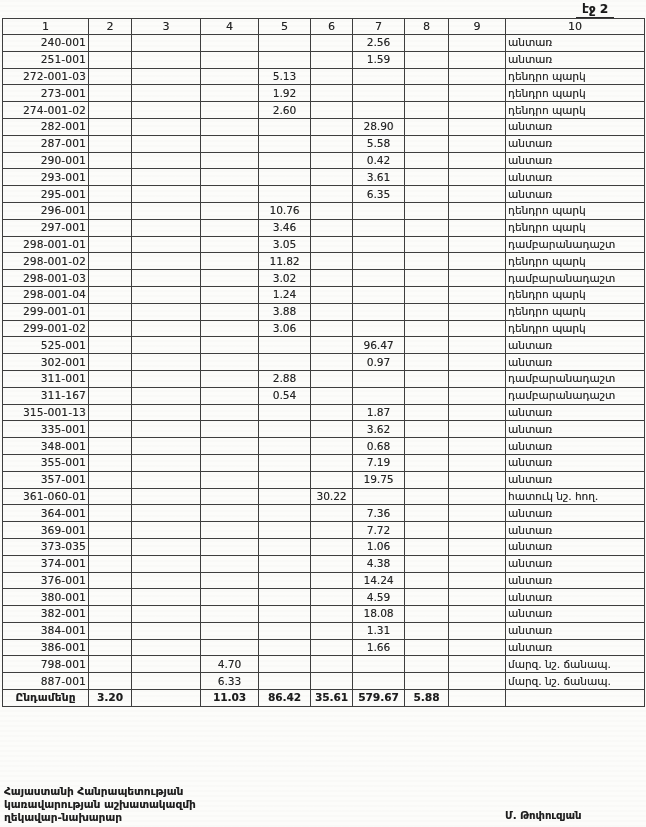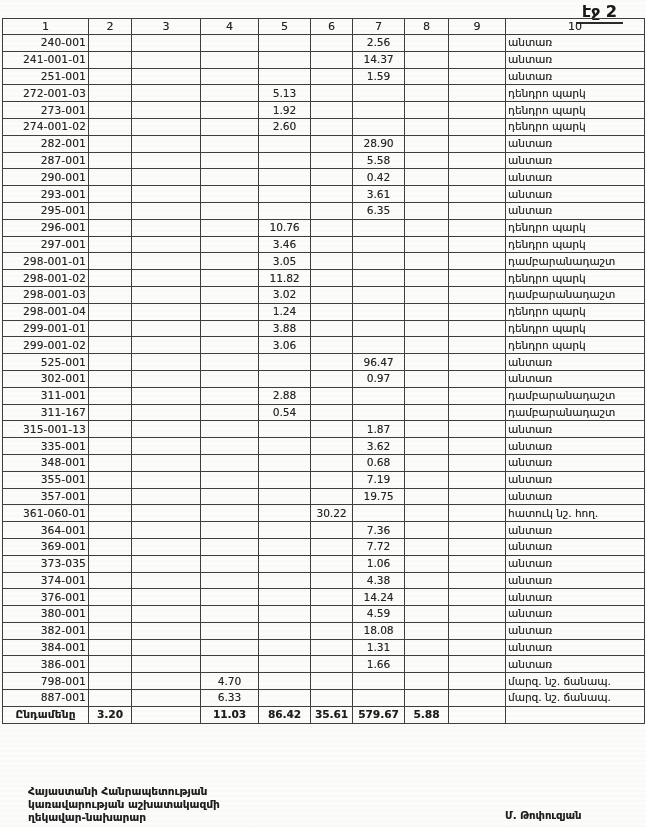--- a/index.html
+++ b/index.html
@@ -5,21 +5,21 @@
   html,body{margin:0;padding:0;background:#ffffff;}
   .page{
     position:relative;width:646px;height:827px;
     background:#fcfcfa;
     background-image:repeating-linear-gradient(0deg, rgba(0,0,0,0.012) 0 2px, transparent 2px 5px);
     font-family:"DejaVu Sans",sans-serif;
     color:#222;overflow:hidden;
   }
   .page-label{
     position:absolute;top:2px;left:576px;
-    font-size:16px;font-weight:bold;color:#1a1a1a;
+    font-size:12px;font-weight:bold;color:#1a1a1a;
     border-bottom:2px solid #2b2b2b;padding:0 6px 1px 6px;
     text-shadow:0.3px 0.3px 0.4px rgba(40,40,40,0.45);
   }
   table.parcels{
     position:absolute;top:18px;left:2px;width:642px;
     border-collapse:collapse;table-layout:fixed;
   }
   table.parcels th, table.parcels td{
     border:1px solid #3e3e3e;
     height:15.8px;
@@ -32,21 +32,21 @@
   }
   table.parcels th{
     font-size:11px;font-weight:normal;text-align:center;height:15px;
   }
   td.code{text-align:right;padding-left:4px;letter-spacing:0.2px;}
   td.num{text-align:center;}
   td.type{text-align:left;padding-left:5px;}
   tr.totals td{font-weight:bold;color:#1d1d1d;}
   tr.totals td.code{text-align:center;}
   .footer-left{
-    position:absolute;left:28px;top:785px;
+    position:absolute;left:4px;top:785px;
     font-size:10.5px;font-weight:bold;color:#1d1d1d;
     line-height:13px;
     text-shadow:0.3px 0.3px 0.4px rgba(40,40,40,0.45);
   }
   .signature{
     position:absolute;left:505px;top:810px;
     font-size:10px;font-weight:bold;color:#1d1d1d;
     text-shadow:0.3px 0.3px 0.4px rgba(40,40,40,0.45);
   }
 </style>
@@ -91,32 +91,20 @@
           <td class="num"></td>
           <td class="num"></td>
           <td class="num"></td>
           <td class="num"></td>
           <td class="num">2.56</td>
           <td class="num"></td>
           <td class="num"></td>
           <td class="type">անտառ</td>
         </tr>
         <tr>
-          <td class="code">241-001-01</td>
-          <td class="num"></td>
-          <td class="num"></td>
-          <td class="num"></td>
-          <td class="num"></td>
-          <td class="num"></td>
-          <td class="num">14.37</td>
-          <td class="num"></td>
-          <td class="num"></td>
-          <td class="type">անտառ</td>
-        </tr>
-        <tr>
           <td class="code">251-001</td>
           <td class="num"></td>
           <td class="num"></td>
           <td class="num"></td>
           <td class="num"></td>
           <td class="num"></td>
           <td class="num">1.59</td>
           <td class="num"></td>
           <td class="num"></td>
           <td class="type">անտառ</td>

